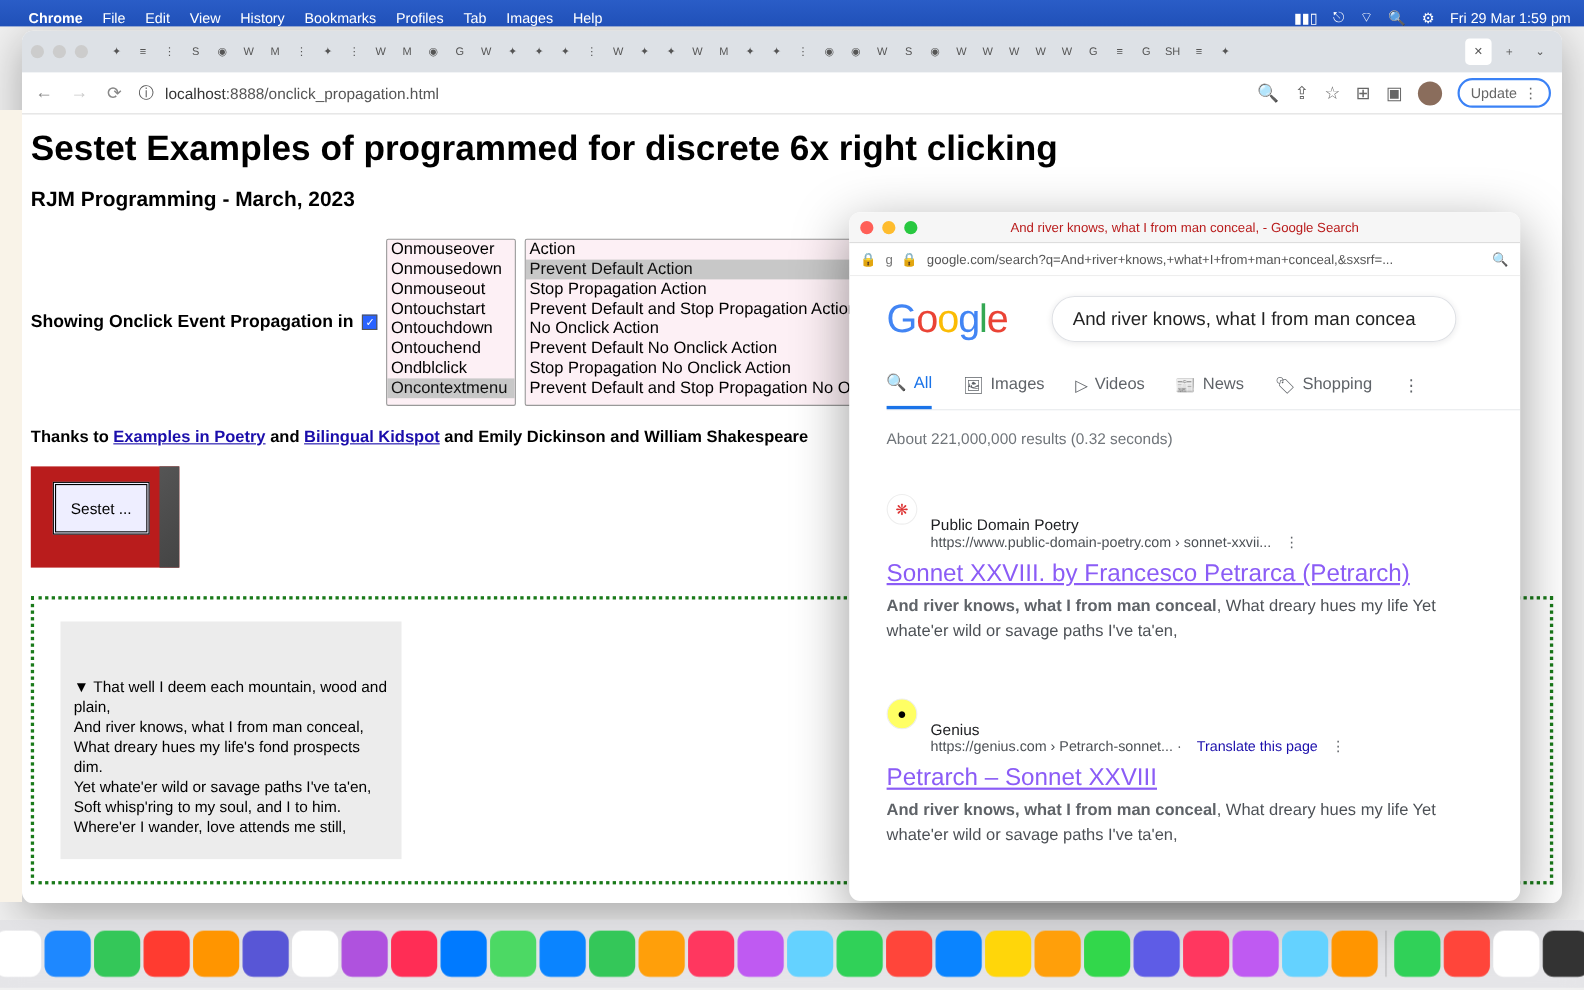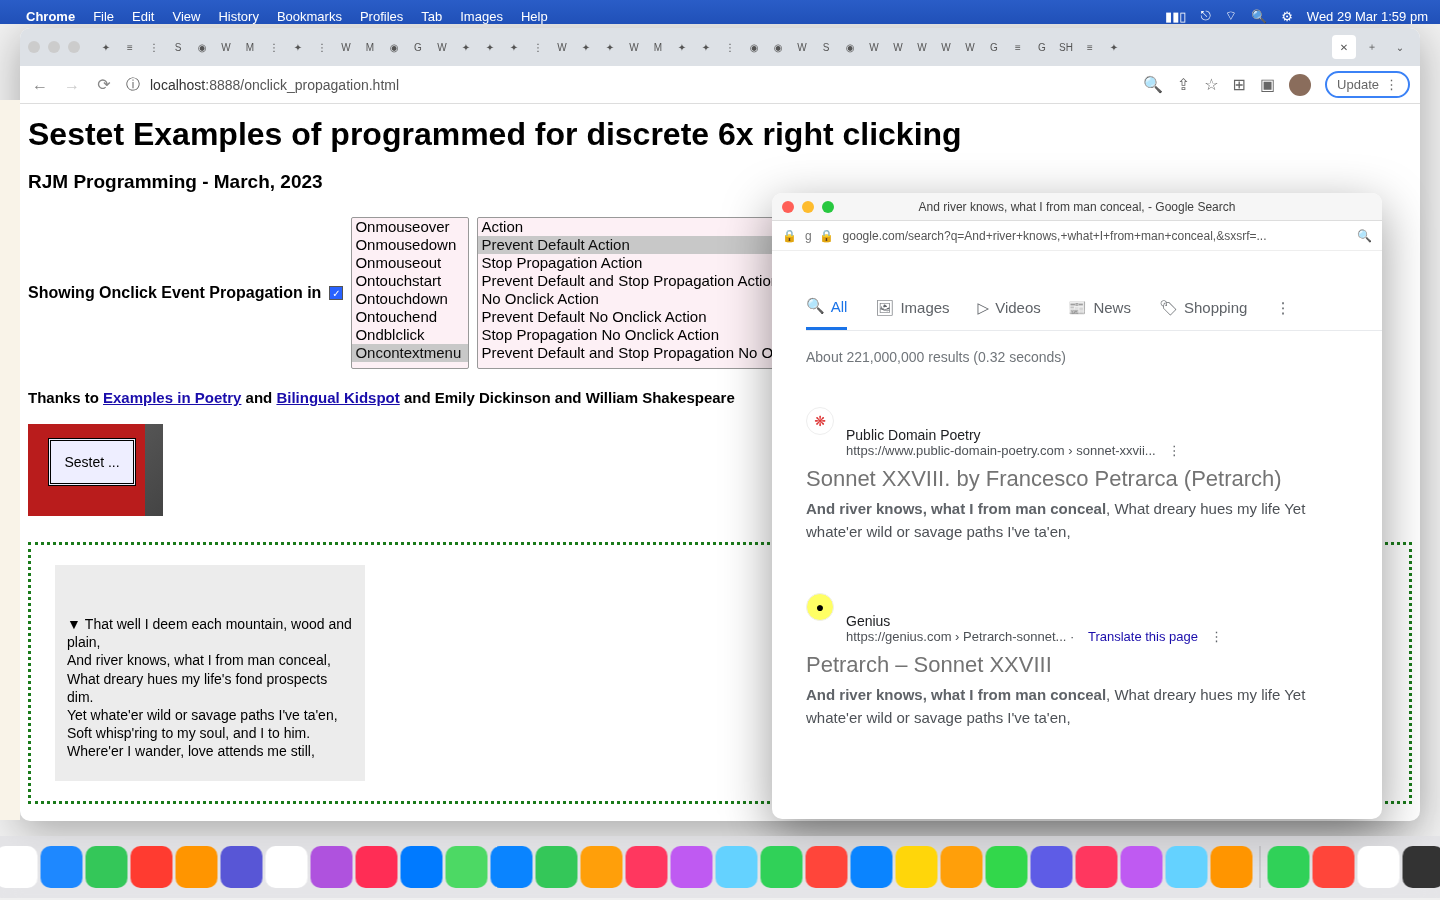--- a/index.html
+++ b/index.html
@@ -50,39 +50,39 @@
 .poem-box { background: #ececec; padding: 50px 12px 20px; width: 310px; font-family: "Times New Roman", serif; font-size: 14px; line-height: 1.3; }
 .poem-box .tri { display: inline-block; margin-right: 4px; }
 
 
 .google-window { position: absolute; top: 193px; left: 772px; width: 610px; height: 626px; background: #fff; border-radius: 10px; box-shadow: 0 15px 50px rgba(0,0,0,0.4); overflow: hidden; z-index: 50; }
 .google-window .titlebar { height: 28px; background: #f6f6f6; border-bottom: 1px solid #ddd; display: flex; align-items: center; padding: 0 10px; font-size: 12px; color: #444; }
 .google-window .traffic-lights2 { display: flex; gap: 8px; margin-right: auto; }
 .google-window .traffic-lights2 span:nth-child(1){ width: 12px; height: 12px; border-radius: 50%; background:#ff5f57; }
 .google-window .traffic-lights2 span:nth-child(2){ width: 12px; height: 12px; border-radius: 50%; background:#febc2e; }
 .google-window .traffic-lights2 span:nth-child(3){ width: 12px; height: 12px; border-radius: 50%; background:#28c840; }
-.google-window .gtitle { position: absolute; left: 0; right: 0; text-align: center; font-size: 12px; color: #404040; }
+.google-window .gtitle { position: absolute; left: 0; right: 0; text-align: center; font-size: 12px; color: #b91c1c; }
 .google-window .addrbar2 { height: 30px; display: flex; align-items: center; padding: 0 10px; font-size: 12px; color: #555; border-bottom: 1px solid #eee; gap: 8px; }
 .google-window .addrbar2 .lock { color: #777; }
 .google-window .addrbar2 .url { flex: 1; white-space: nowrap; overflow: hidden; }
 
 .gcontent { padding: 18px 0 0 34px; font-family: Arial, sans-serif; position: relative; height: calc(100% - 58px); overflow: hidden; }
 .glogo { font-size: 36px; font-weight: 500; letter-spacing: -1px; display: inline-block; vertical-align: middle; }
 .glogo span:nth-child(1){color:#4285F4}.glogo span:nth-child(2){color:#EA4335}.glogo span:nth-child(3){color:#FBBC05}.glogo span:nth-child(4){color:#4285F4}.glogo span:nth-child(5){color:#34A853}.glogo span:nth-child(6){color:#EA4335}
 .gsearch { display: inline-block; vertical-align: middle; margin-left: 40px; border: 1px solid #dfe1e5; border-radius: 24px; padding: 10px 18px; width: 368px; font-size: 17px; color: #222; box-shadow: 0 1px 6px rgba(32,33,36,.1); white-space: nowrap; overflow: hidden; }
 .gtabs { display: flex; gap: 28px; margin-top: 28px; font-size: 15px; color: #5f6368; border-bottom: 1px solid #e8eaed; padding-bottom: 0; }
 .gtab { display: flex; align-items: center; gap: 6px; padding-bottom: 12px; cursor: pointer; }
 .gtab.active { color: #1a73e8; border-bottom: 3px solid #1a73e8; }
 .gstats { color: #70757a; font-size: 14px; margin: 18px 0; }
 .gresult { margin-bottom: 26px; padding-right: 20px; }
 .gresult .src { display: flex; align-items: center; gap: 12px; }
 .gresult .favicon { width: 28px; height: 28px; border-radius: 50%; border: 1px solid #eee; display: flex; align-items: center; justify-content: center; font-size: 14px; }
 .gresult .srcname { font-size: 14px; color: #202124; margin-top: 44px; }
 .gresult .srcurl { font-size: 13px; color: #4d5156; }
-.gresult h3 { color: #737373; font-size: 22px; font-weight: 400; margin: 8px 0 6px; }
+.gresult h3 { color: #8b5cf6; font-size: 22px; font-weight: 400; margin: 8px 0 6px; text-decoration: underline; }
 .gresult .snippet { font-size: 15px; color: #4d5156; line-height: 1.5; }
 .gresult .snippet b { color: #5f6368; font-weight: 700; }
 .gresult .dots { color: #5f6368; margin-left: 12px; }
 .translate { color: #1a0dab; margin-left: 10px; }
 
 
 .bg-sliver { position: absolute; top: 100px; left: 0; width: 20px; height: 720px; background: #f9f3e8; z-index: 1; }
 
 
 .dock { position: absolute; bottom: 2px; left: 50%; transform: translateX(-50%); height: 62px; background: rgba(220,220,225,0.55); border-radius: 16px; padding: 6px 10px; display: flex; align-items: center; gap: 3px; backdrop-filter: blur(10px); z-index: 200; }
@@ -105,21 +105,21 @@
   <span class="menu-item">Profiles</span>
   <span class="menu-item">Tab</span>
   <span class="menu-item">Images</span>
   <span class="menu-item">Help</span>
   <div class="right">
     <span>▮▮▯</span>
     <span>⎋</span>
     <span>⌔</span>
     <span>🔍</span>
     <span>⚙</span>
-    <span>Wed 29 Mar  1:59 pm</span>
+    <span>Fri 29 Mar  1:59 pm</span>
   </div>
 </div>
 
 <div class="chrome-window">
   <div class="chrome-tabs">
     <div class="traffic-lights">
         <span></span>
         <span></span>
         <span></span>
       </div>
@@ -257,20 +257,24 @@
     <div class="gtitle">And river knows, what I from man conceal, - Google Search</div>
   </div>
   <div class="addrbar2">
     <span class="lock">🔒</span>
     <span style="color:#777">g</span>
     <span class="lock">🔒</span>
     <span class="url">google.com/search?q=And+river+knows,+what+I+from+man+conceal,&amp;sxsrf=...</span>
     <span>🔍</span>
   </div>
   <div class="gcontent">
+    <div style="display:flex;align-items:center">
+      <div class="glogo"><span>G</span><span>o</span><span>o</span><span>g</span><span>l</span><span>e</span></div>
+      <div class="gsearch"><span>And river knows, what I from man concea</span></div>
+    </div>
     <div class="gtabs">
       <div class="gtab active">
           <span style="color:#1a73e8">🔍</span>
           <span>All</span>
         </div>
       <div class="gtab">
           <span>🖼</span>
           <span>Images</span>
         </div>
       <div class="gtab">

